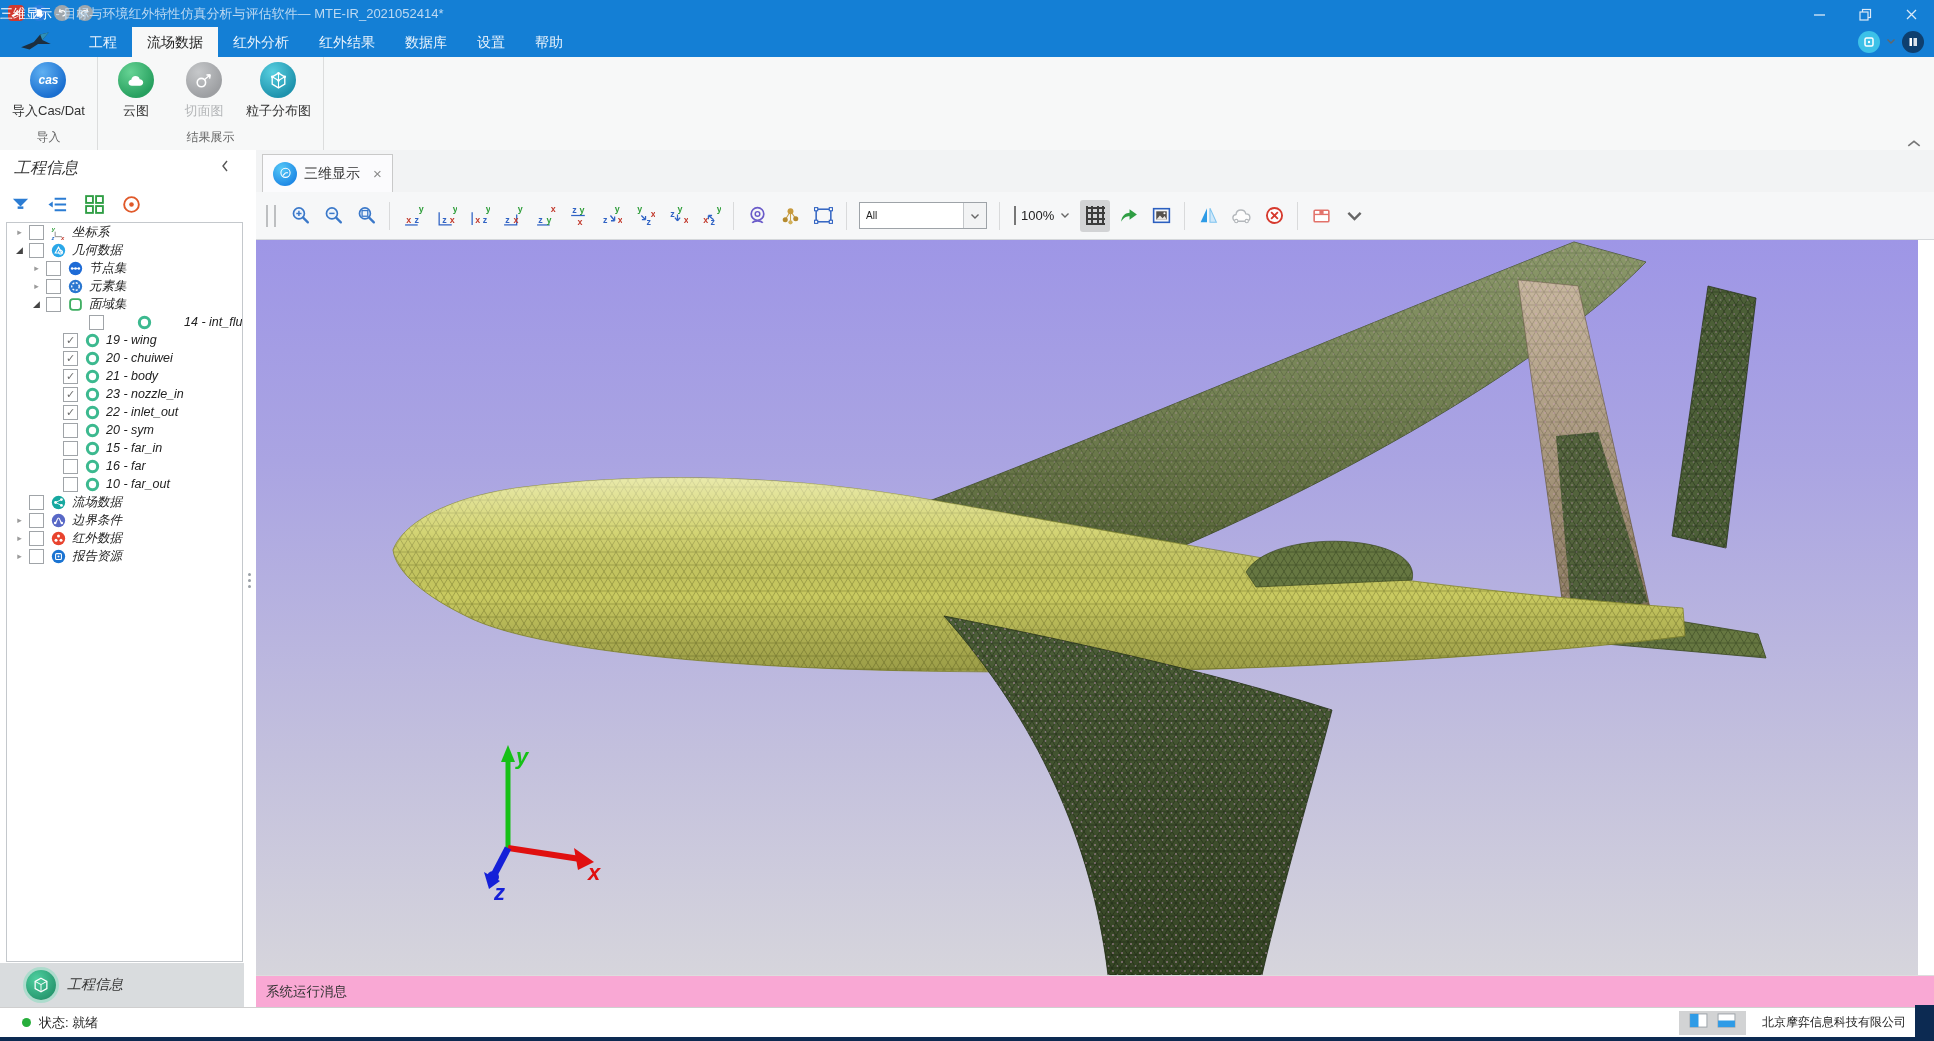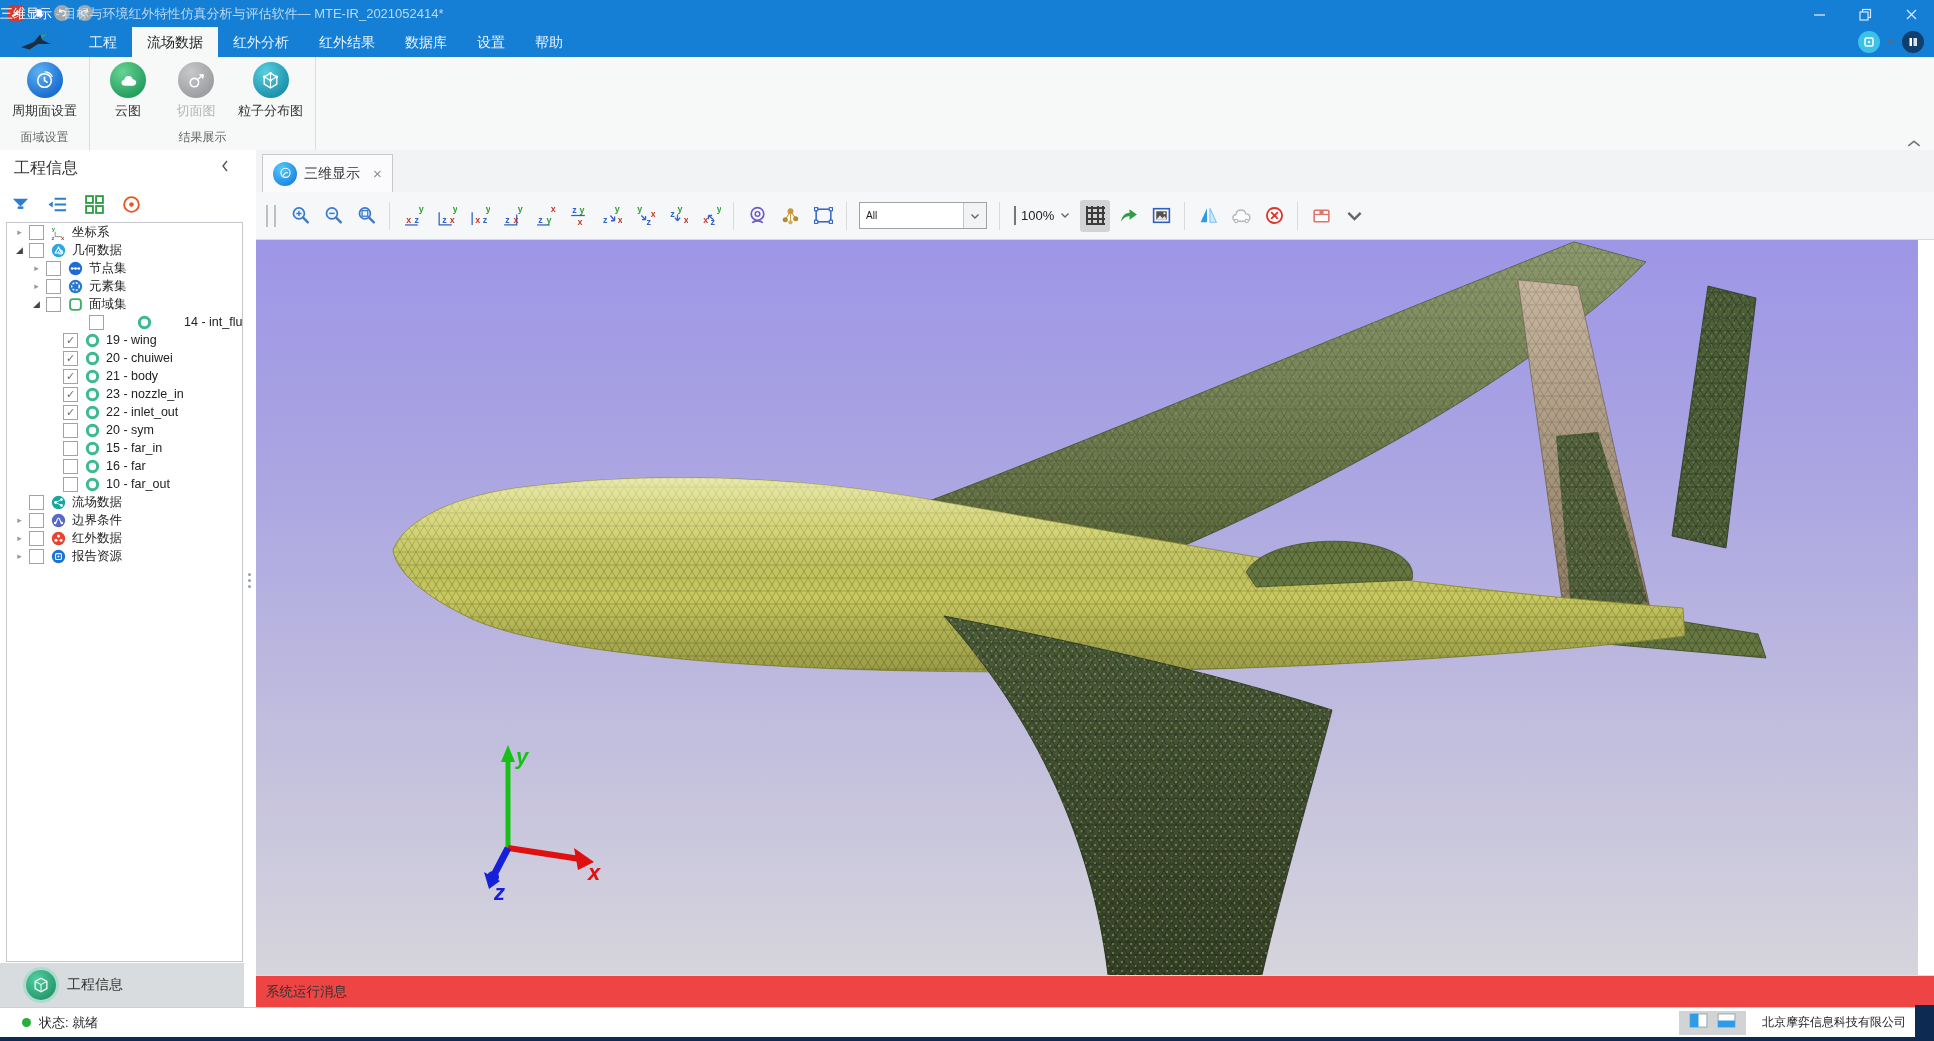--- a/index.html
+++ b/index.html
@@ -39,21 +39,21 @@
   .rcircle .cas-t{color:#fff;font-size:12px;font-style:italic;font-weight:bold;}
   .c-blue{background:radial-gradient(circle at 35% 28%,#5fb0f2,#1a6fd0 72%);}
   .c-green{background:radial-gradient(circle at 35% 28%,#66d394,#27a05f 72%);}
   .c-teal{background:radial-gradient(circle at 35% 28%,#58cfe0,#1e93ad 72%);}
   .c-gray{background:radial-gradient(circle at 35% 28%,#c6c8ca,#9d9fa2 72%);}
   .rlabel{margin-top:4px;font-size:13px;color:#333;white-space:nowrap;}
   .rbtn.disabled .rlabel{color:#b3b5b7;}
   .rglabel{height:21px;text-align:center;font-size:12px;color:#666;}
   #ribcollapse{position:absolute;right:12px;bottom:4px;width:16px;height:12px;}
   
-  #leftpanel{position:absolute;left:0;top:150px;width:244px;bottom:34px;background:#fff;}
+  #leftpanel{position:absolute;left:0;top:150px;width:244px;bottom:34px;background:#fff;font-style:italic;}
   #lp-head{height:36px;display:flex;align-items:center;}
   #lp-title{font-size:16px;color:#333;margin-left:14px;flex:1;}
   #lp-collapse{margin-right:14px;}
   #lp-tools{height:36px;display:flex;align-items:center;gap:13px;padding-left:8px;}
   .ptool{width:24px;height:24px;display:flex;align-items:center;justify-content:center;}
   .ptool svg{width:21px;height:21px;}
   #treebox{position:absolute;left:6px;right:1px;top:72px;bottom:45px;border:1px solid #c4c8cc;background:#fff;overflow:hidden;}
   .trow{display:flex;align-items:center;height:18px;font-size:12.5px;color:#222;white-space:nowrap;}
   .texp{width:13px;text-align:center;flex:0 0 13px;}
   .texp.col{color:#9a9a9a;font-size:9px;}
@@ -86,21 +86,21 @@
   #combo{width:126px;height:25px;border:1px solid #9ea3a8;background:#fff;display:flex;align-items:center;margin:0 4px;}
   #combo .ctext{flex:1;font-size:10px;color:#222;padding-left:6px;}
   #combo .cbtn{width:22px;height:100%;border-left:1px solid #c5c8cb;background:#f2f3f4;display:flex;align-items:center;justify-content:center;}
   .zoomctl{display:flex;align-items:center;gap:5px;padding:0 6px;}
   .checker{width:18px;height:15px;border:1px solid #777;background:conic-gradient(#2b2b2b 90deg,#fff 90deg 180deg,#2b2b2b 180deg 270deg,#fff 270deg);background-size:8px 8px;}
   .zoomtext{font-size:13px;color:#222;}
   .gridic{width:19px;height:19px;background-image:repeating-linear-gradient(0deg,#3c3c3c 0 2px,transparent 2px 5.4px),repeating-linear-gradient(90deg,#3c3c3c 0 2px,transparent 2px 5.4px);}
   #viewport{position:absolute;left:0;right:16px;top:90px;bottom:32px;background:linear-gradient(180deg,#9e96e6 0%,#aaa4e2 30%,#c3c0dd 70%,#d6d5dc 100%);}
   #viewport svg{position:absolute;inset:0;width:100%;height:100%;}
   #rgutter{position:absolute;right:0;width:16px;top:90px;bottom:32px;background:#fff;}
-  #msgbar{position:absolute;left:0;right:0;bottom:0;height:32px;background:#ef4444;border-top:1px solid #ddd;box-sizing:border-box;}
+  #msgbar{position:absolute;left:0;right:0;bottom:0;height:32px;background:#f9a8d4;border-top:1px solid #ddd;box-sizing:border-box;}
   #msgbar span{font-size:13.5px;color:#333;line-height:31px;padding-left:10px;display:inline-block;}
   
   #statusbar{position:absolute;left:0;right:0;bottom:4px;height:30px;background:#fff;border-top:1px solid #cfcfcf;display:flex;align-items:center;box-sizing:border-box;}
   #statusleft{display:flex;align-items:center;gap:8px;padding-left:22px;flex:1;}
   #statusdot{width:9px;height:9px;border-radius:50%;background:#27ae3b;}
   #statustext{font-size:13px;color:#222;}
   #staticons{background:#d2d3d4;height:24px;display:flex;align-items:center;gap:9px;padding:0 10px;margin-right:16px;}
   #staticons svg{width:19px;height:15px;}
   #company{font-size:12px;color:#222;margin-right:28px;}
   #bottomedge{position:absolute;left:0;right:0;bottom:0;height:4px;background:#0c2a52;}
@@ -189,30 +189,26 @@
         </span>
       </div>
   </div>
 
   <div id="ribbon">
     <div id="rgroups">
         <div class="rgroup">
           <div class="rbtns">
             <div class="rbtn">
               <span class="rcircle c-blue">
-                <svg viewBox="0 0 20 20">
-                  <circle cx="10" cy="10" r="6.5" fill="none" stroke="#fff" stroke-width="1.5"></circle>
-                  <path d="M10,6.5 V10 L13,12" stroke="#fff" stroke-width="1.5" fill="none"></path>
-                  <path d="M17.5,6.5 A8.2,8.2 0 0,0 10,1.8" stroke="#fff" stroke-width="1.2" fill="none"></path>
-                </svg>
+                <span class="cas-t">cas</span>
               </span>
-              <div class="rlabel">周期面设置</div>
+              <div class="rlabel">导入Cas/Dat</div>
             </div>
           </div>
-          <div class="rglabel">面域设置</div>
+          <div class="rglabel">导入</div>
         </div>
         <div class="rgroup">
           <div class="rbtns">
             <div class="rbtn">
               <span class="rcircle c-green">
                 <svg viewBox="0 0 18 18">
                   <path d="M6,13.5 C4.2,13.5 3,12.3 3,10.9 C3,9.6 4,8.6 5.4,8.4 C5.6,6.5 7.1,5.2 9,5.2 C10.8,5.2 12.2,6.3 12.6,7.9 C14.3,7.9 15.6,9 15.6,10.7 C15.6,12.2 14.4,13.5 12.7,13.5 Z" fill="#fff"></path>
                 </svg>
               </span>
               <div class="rlabel">云图</div>

